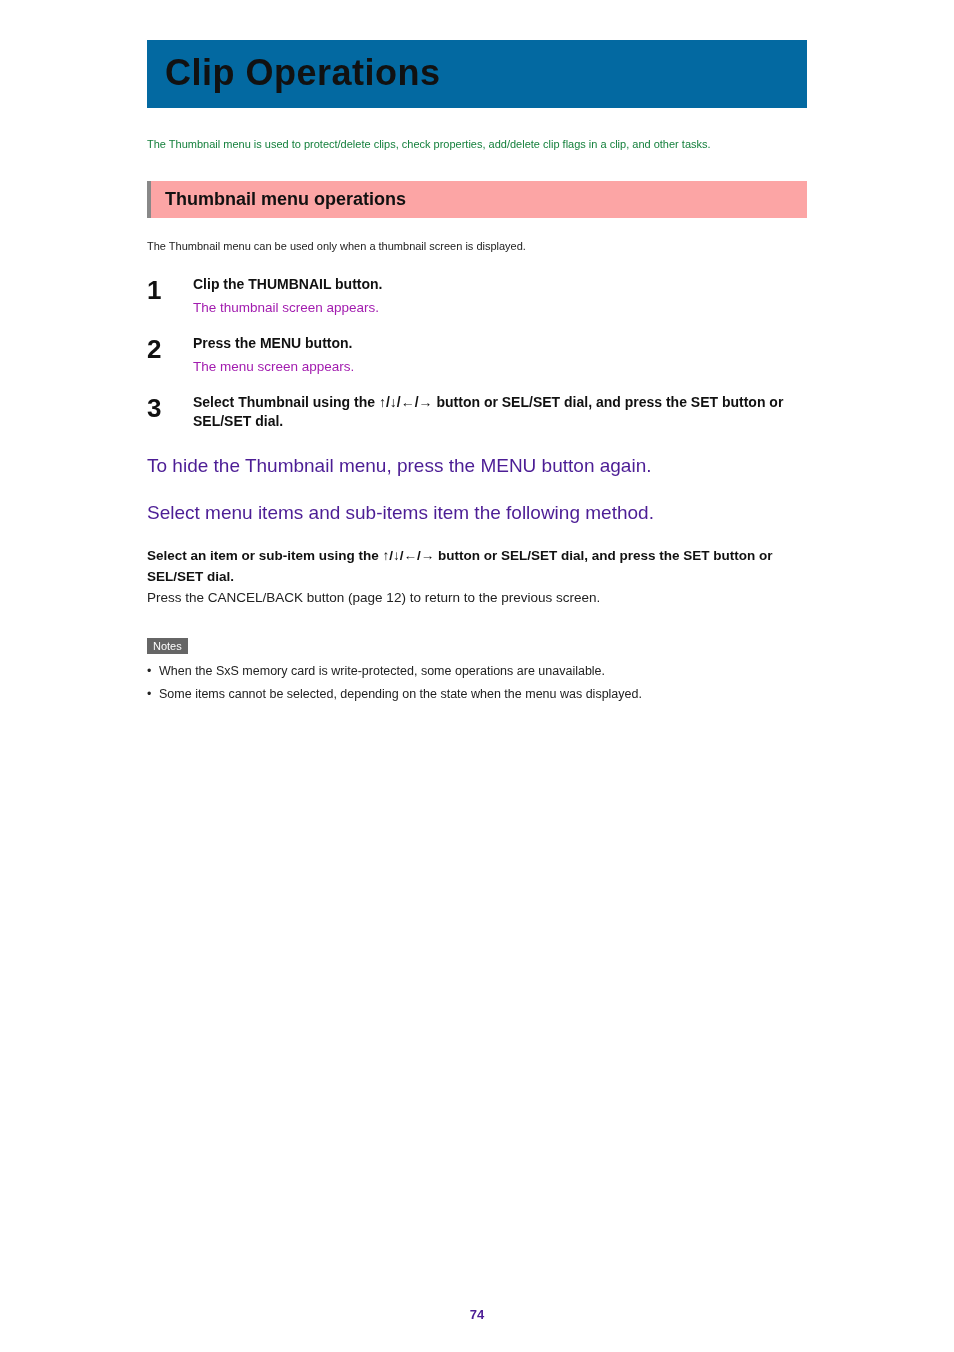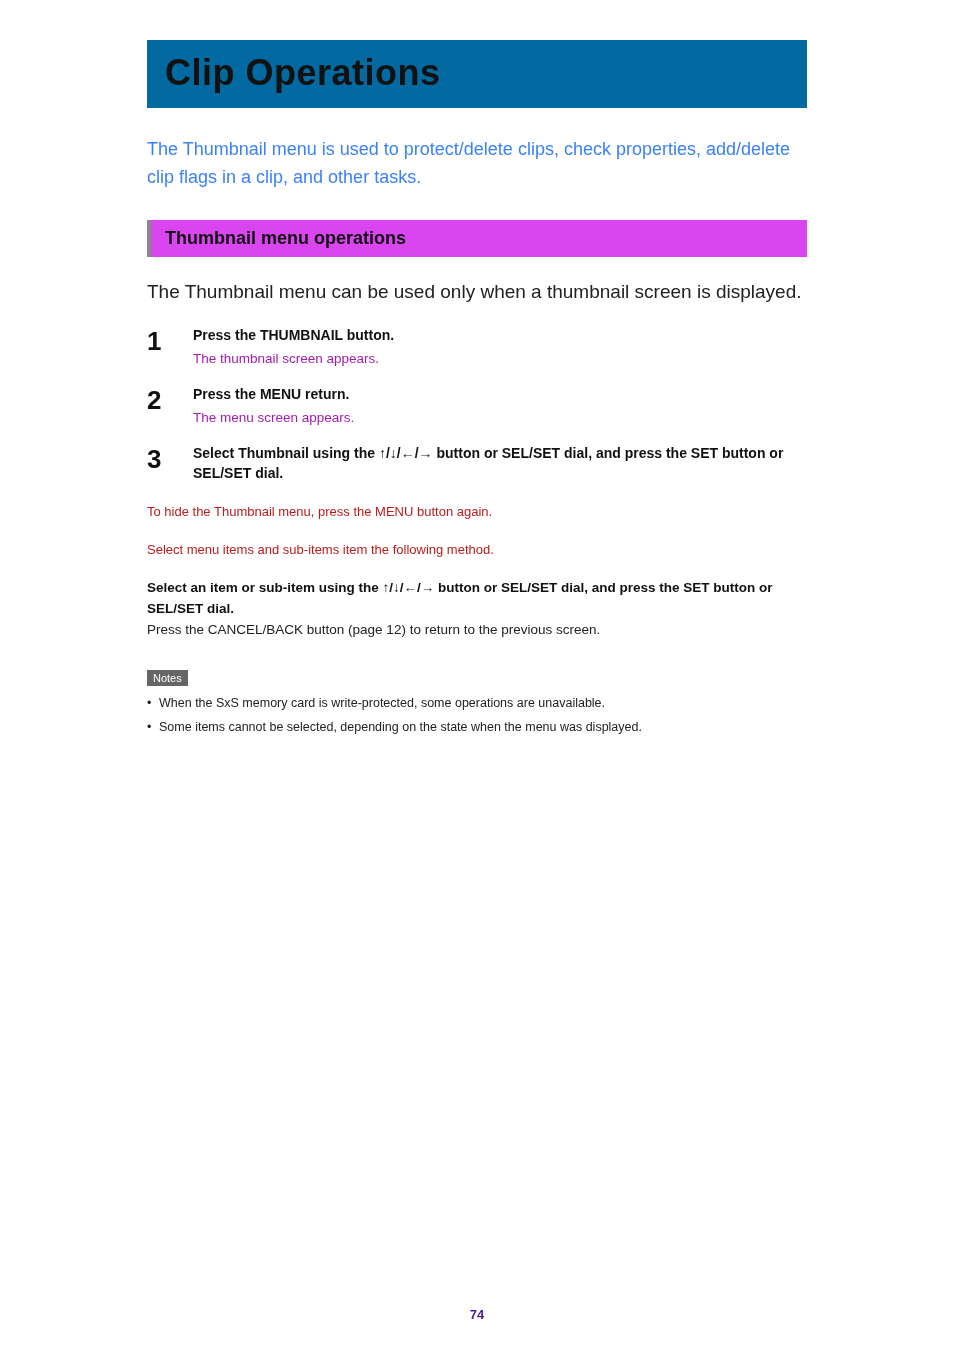--- a/index.html
+++ b/index.html
@@ -32,41 +32,41 @@
     }
 
     .title-box h1 {
       font-size: 36px;
       font-weight: bold;
       color: #111111;
       letter-spacing: 0.5px;
     }
 
     .intro-text {
-      font-size: 18px;
-      line-height: 1.55;
-      color: #3b82f6;
+      font-size: 11px;
+      line-height: 1.55;
+      color: #15803d;
       margin-bottom: 28px;
     }
 
     .section-header {
-      background: #d946ef;
+      background: #fca5a5;
       padding: 8px 14px;
       margin-bottom: 20px;
       border-left: 4px solid #888888;
     }
 
     .section-header h2 {
       font-size: 18px;
       font-weight: bold;
       color: #111111;
     }
 
     .section-intro {
-      font-size: 19px;
+      font-size: 11px;
       line-height: 1.55;
       color: #222222;
       margin-bottom: 20px;
     }
 
     .step {
       display: flex;
       align-items: flex-start;
       margin-bottom: 16px;
     }
@@ -93,23 +93,23 @@
       margin-bottom: 3px;
     }
 
     .step-content .step-desc {
       font-size: 13.5px;
       color: #a21caf;
       line-height: 1.5;
     }
 
     .after-steps-text {
-      font-size: 13px;
-      line-height: 1.55;
-      color: #b91c1c;
+      font-size: 19px;
+      line-height: 1.55;
+      color: #4c1d95;
       margin-bottom: 18px;
     }
 
     .select-instruction {
       margin-bottom: 28px;
     }
 
     .select-instruction .bold-instruction {
       font-size: 13.5px;
       font-weight: bold;
@@ -181,29 +181,29 @@
 
   <div class="section-header">
     <h2>Thumbnail menu operations</h2>
   </div>
 
   <p class="section-intro">The Thumbnail menu can be used only when a thumbnail screen is displayed.</p>
 
   <div class="step">
     <div class="step-number">1</div>
     <div class="step-content">
-      <div class="step-title">Press the THUMBNAIL button.</div>
+      <div class="step-title">Clip the THUMBNAIL button.</div>
       <div class="step-desc">The thumbnail screen appears.</div>
     </div>
   </div>
 
   <div class="step">
     <div class="step-number">2</div>
     <div class="step-content">
-      <div class="step-title">Press the MENU return.</div>
+      <div class="step-title">Press the MENU button.</div>
       <div class="step-desc">The menu screen appears.</div>
     </div>
   </div>
 
   <div class="step">
     <div class="step-number">3</div>
     <div class="step-content">
       <div class="step-title">Select Thumbnail using the ↑/↓/←/→ button or SEL/SET dial, and press the SET button or SEL/SET dial.</div>
     </div>
   </div>

